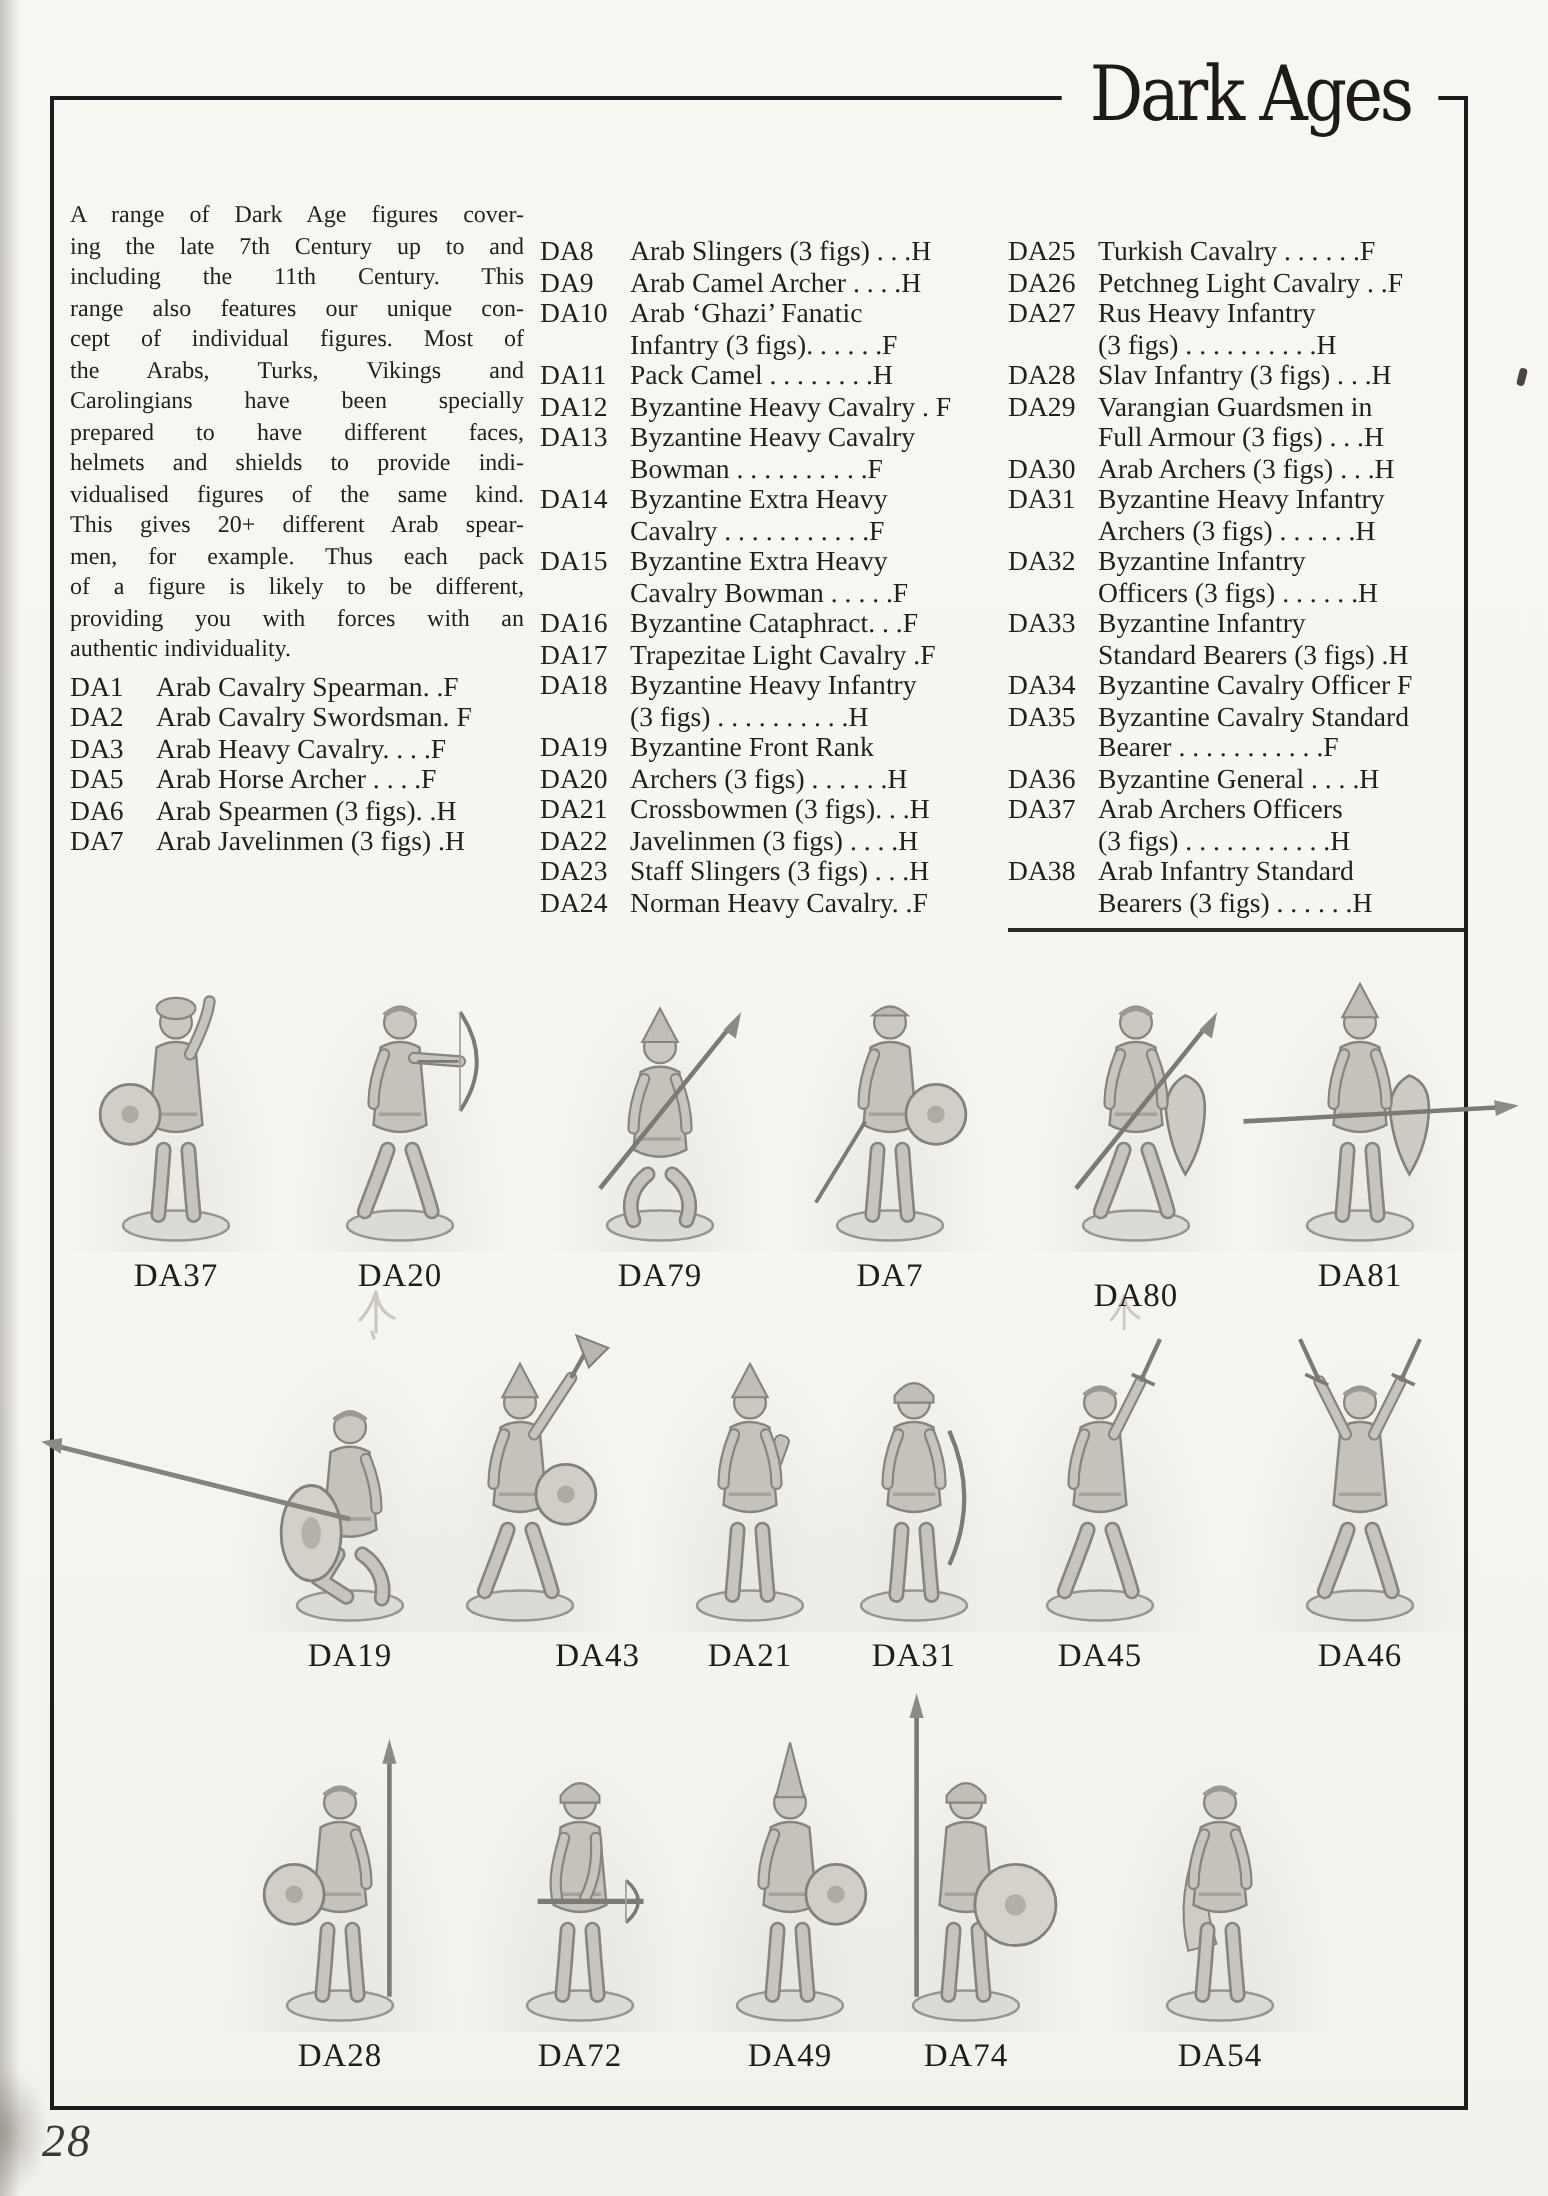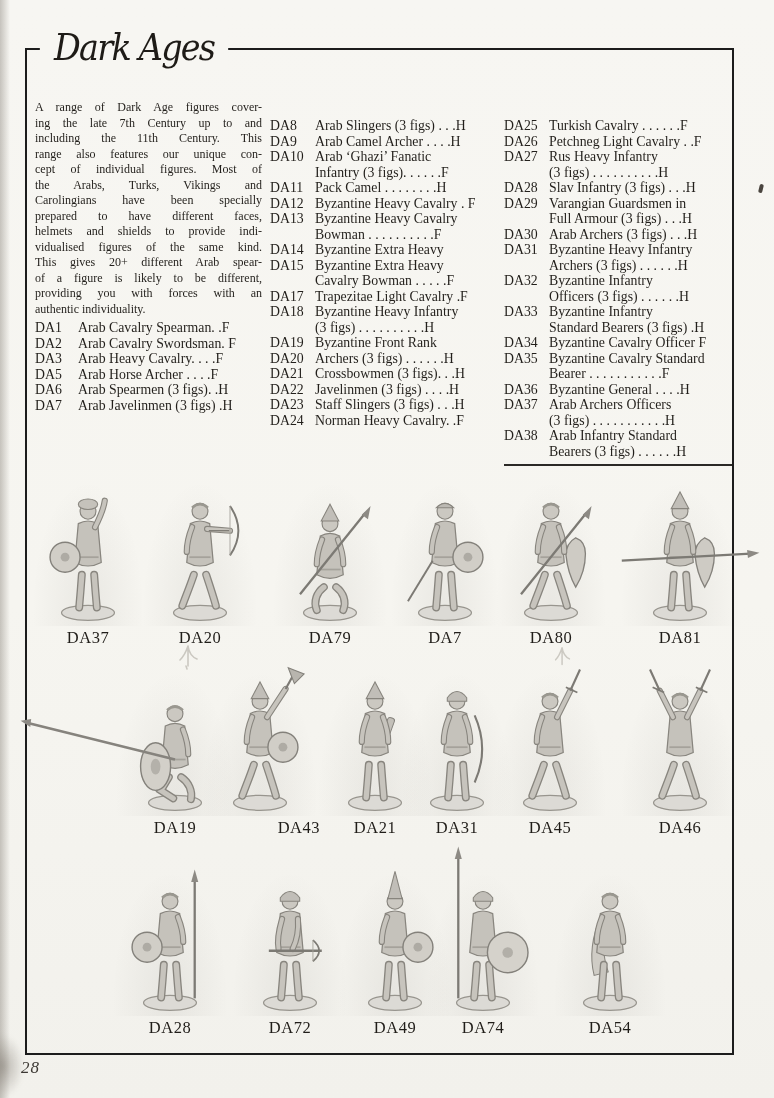--- a/index.html
+++ b/index.html
@@ -33,21 +33,21 @@
   .tick{
     position:absolute;left:759px;top:184px;width:4px;height:9px;
     background:#4a453f;border-radius:2px;transform:rotate(14deg);
   }
   .pencil{position:absolute;opacity:.55;}
   
   .frame{
     position:absolute;left:25px;top:48px;width:709px;height:1007px;
     border:2px solid var(--frame);
   }
-  .title-band{position:absolute;top:-26px;left:0;width:100%;text-align:left;font-style:italic;}
+  .title-band{position:absolute;top:-26px;left:0;width:100%;text-align:right;}
   .title-band h1{
     display:inline-block;margin:0;padding:0 16px;
     background:#f7f6f2;
     font-family:"DejaVu Serif","Liberation Serif",serif;
     font-weight:normal;font-size:38px;line-height:46px;
     letter-spacing:-2px;transform:scaleX(.88);
     color:#1e1b17;
   }
   
   .content{position:absolute;top:50px;left:8px;width:697px;display:flex;}
@@ -73,21 +73,21 @@
   .figs{position:absolute;inset:0;pointer-events:none;}
   .fig{position:absolute;display:flex;flex-direction:column;align-items:center;margin:0;}
   .fig-photo{width:100%;height:150px;
     background:radial-gradient(ellipse at 50% 88%,rgba(60,55,48,.07),rgba(60,55,48,0) 68%);}
   .fig-photo svg{width:100%;height:150px;overflow:visible;display:block;
     filter:contrast(.96) brightness(1.01);}
   .figcap{font-size:16.5px;line-height:20px;margin-top:2px;letter-spacing:.5px;color:#201d19;}
   
   .pageno{
     position:absolute;left:21px;top:1058px;
-    font-style:italic;font-size:17px;color:#3c3833;letter-spacing:1px;
+    font-style:italic;font-size:23px;color:#3c3833;letter-spacing:1px;
   }
 </style>
 </head>
 <body>
 
 <div class="page">
 
   <div class="edge-left"></div>
   <div class="smudge"></div>
   <div class="tick"></div>
@@ -115,20 +115,21 @@
             <div class="intro-line">ing the late 7th Century up to and</div>
             <div class="intro-line">including the 11th Century. This</div>
             <div class="intro-line">range also features our unique con-</div>
             <div class="intro-line">cept of individual figures. Most of</div>
             <div class="intro-line">the Arabs, Turks, Vikings and</div>
             <div class="intro-line">Carolingians have been specially</div>
             <div class="intro-line">prepared to have different faces,</div>
             <div class="intro-line">helmets and shields to provide indi-</div>
             <div class="intro-line">vidualised figures of the same kind.</div>
             <div class="intro-line">This gives 20+ different Arab spear-</div>
+            <div class="intro-line">men, for example. Thus each pack</div>
             <div class="intro-line">of a figure is likely to be different,</div>
             <div class="intro-line">providing you with forces with an</div>
             <div class="intro-line">authentic individuality.</div>
           </div>
         <div class="plist" id="list0">
             <div class="prow">
               <span class="pcode">DA1</span>
               <span class="pdesc">Arab Cavalry Spearman. .F</span>
             </div>
             <div class="prow">
@@ -185,26 +186,34 @@
             </div>
             <div class="prow">
               <span class="pcode"></span>
               <span class="pdesc">Bowman . . . . . . . . . .F</span>
             </div>
             <div class="prow">
               <span class="pcode">DA14</span>
               <span class="pdesc">Byzantine Extra Heavy</span>
             </div>
             <div class="prow">
+              <span class="pcode"></span>
+              <span class="pdesc">Cavalry . . . . . . . . . . .F</span>
+            </div>
+            <div class="prow">
               <span class="pcode">DA15</span>
               <span class="pdesc">Byzantine Extra Heavy</span>
             </div>
             <div class="prow">
               <span class="pcode"></span>
               <span class="pdesc">Cavalry Bowman . . . . .F</span>
+            </div>
+            <div class="prow">
+              <span class="pcode">DA16</span>
+              <span class="pdesc">Byzantine Cataphract. . .F</span>
             </div>
             <div class="prow">
               <span class="pcode">DA17</span>
               <span class="pdesc">Trapezitae Light Cavalry .F</span>
             </div>
             <div class="prow">
               <span class="pcode">DA18</span>
               <span class="pdesc">Byzantine Heavy Infantry</span>
             </div>
             <div class="prow">
@@ -413,21 +422,21 @@
             <path d="M50,36 Q60,26 70,36 Z" fill="#bdbab3" stroke="#87847d" stroke-width="1.2"></path>
             <path d="M51,58 C47,68 45,78 45,86" fill="none" stroke="#87847d" stroke-width="7" stroke-linecap="round"></path>
             <path d="M51,58 C47,68 45,78 45,86" fill="none" stroke="#c8c5be" stroke-width="4.5" stroke-linecap="round"></path>
             <circle cx="86" cy="92" r="17" fill="#d2cfc8" stroke="#83807a" stroke-width="1.6"></circle>
             <circle cx="86" cy="92" r="5" fill="#aeaba4"></circle>
             <line x1="18" y1="142" x2="46" y2="96" stroke="#7b7872" stroke-width="2.2"></line>
           </svg>
         </div>
         <figcaption class="figcap">DA7</figcaption>
       </figure>
-      <figure class="fig" style="left: 493px; top: 476px; width: 116px;">
+      <figure class="fig" style="left: 510px; top: 476px; width: 116px; gap: 10px;">
         <div class="fig-photo">
           <svg viewBox="0 0 120 170" preserveAspectRatio="xMidYMax meet" aria-hidden="true">
             <ellipse cx="60" cy="155" rx="30" ry="8.5" fill="#dedcd6" stroke="#97948d" stroke-width="1.4"></ellipse>
             <path d="M88,70 Q99,74 99,88 Q99,108 88,126 Q79,110 77,90 Q77,76 88,70 Z" fill="#cfccc5" stroke="#83807a" stroke-width="1.5"></path>
             <path d="M53,112 C49,124 44,136 40,147" fill="none" stroke="#87847d" stroke-width="9" stroke-linecap="round"></path>
             <path d="M53,112 C49,124 44,136 40,147" fill="none" stroke="#c8c5be" stroke-width="6" stroke-linecap="round"></path>
             <path d="M67,112 C71,124 75,136 78,147" fill="none" stroke="#87847d" stroke-width="9" stroke-linecap="round"></path>
             <path d="M67,112 C71,124 75,136 78,147" fill="none" stroke="#c8c5be" stroke-width="6" stroke-linecap="round"></path>
             <path d="M49,54 Q60,48 71,54 L75,98 Q60,106 45,98 Z" fill="#c6c3bc" stroke="#87847d" stroke-width="1.4"></path>
             <line x1="48" y1="92" x2="72" y2="92" stroke="#a5a29b" stroke-width="2"></line>

